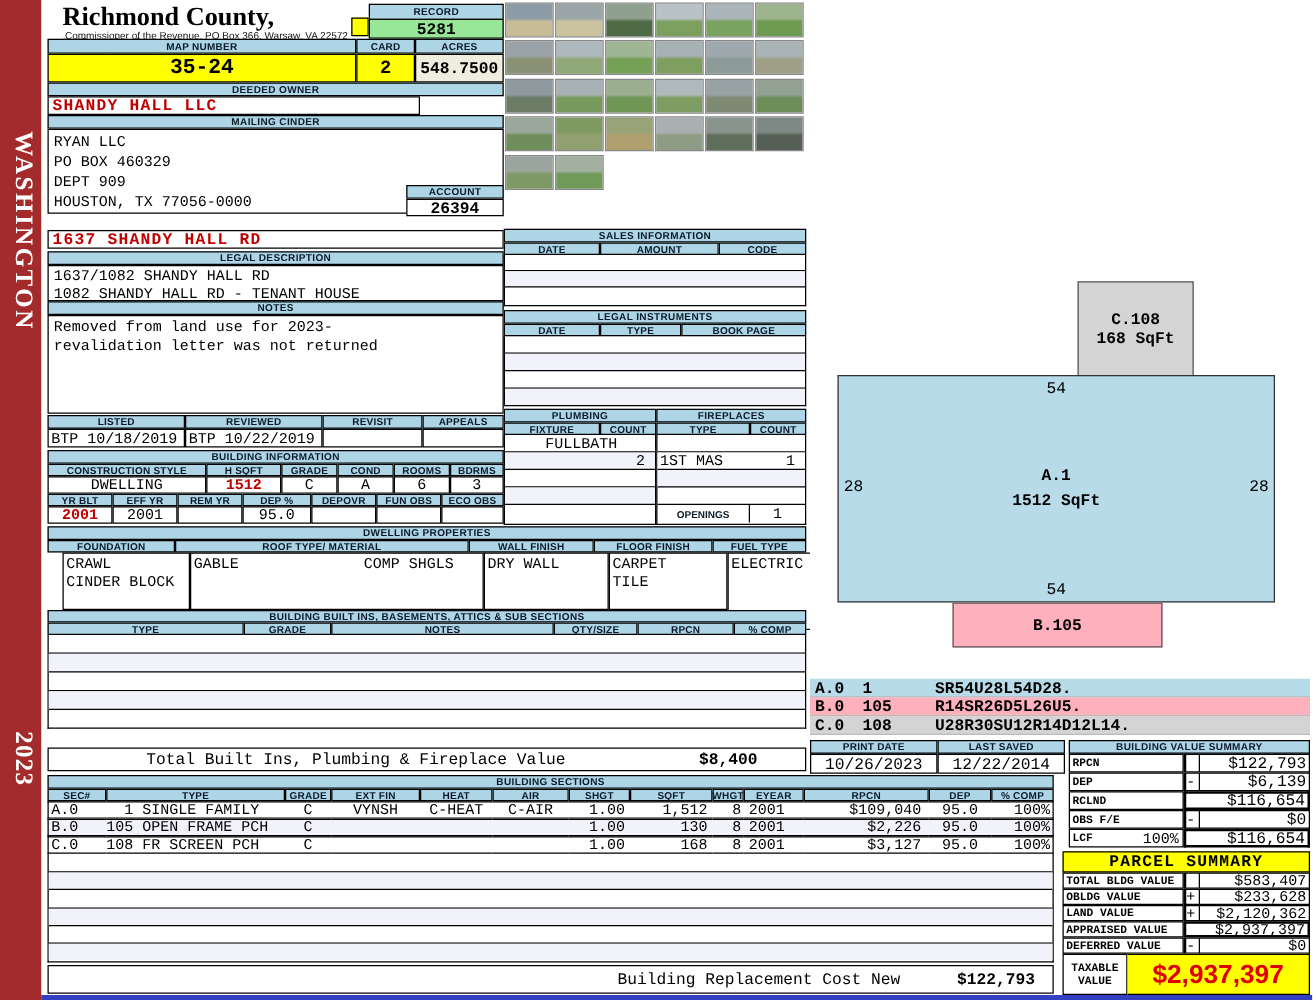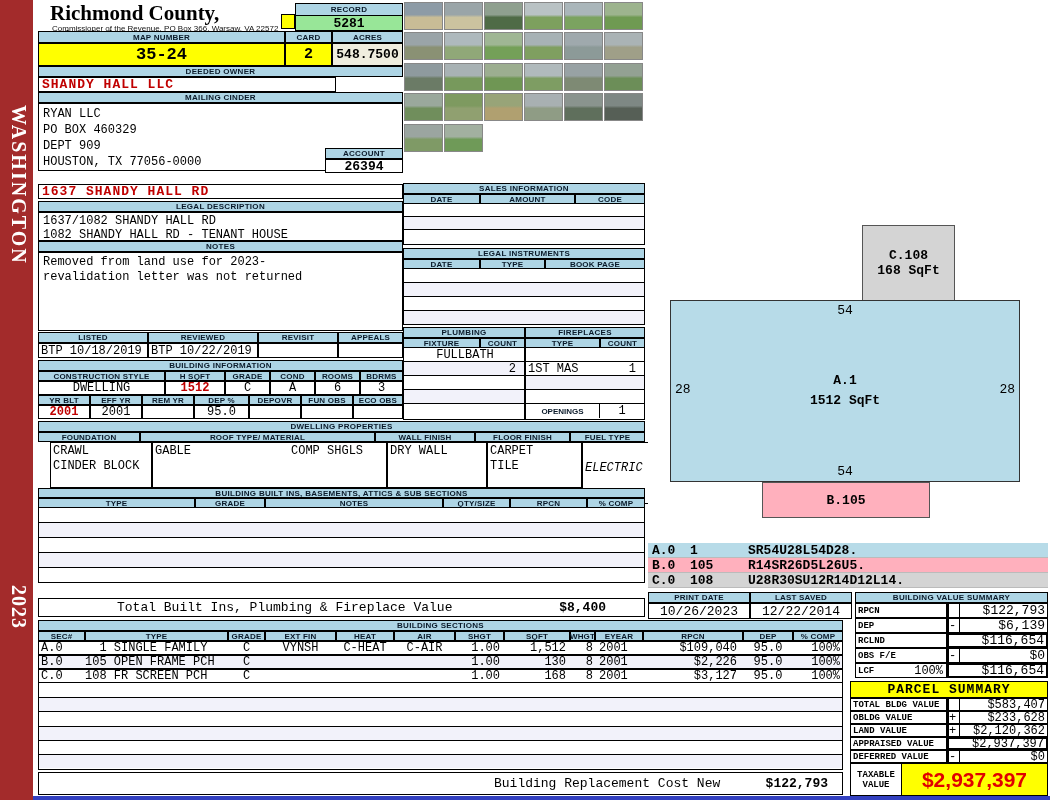--- a/index.html
+++ b/index.html
@@ -137,21 +137,21 @@
     <div class="hcell" style="width:235px;height:10px;">ROOF TYPE/ MATERIAL</div>
     <div class="hcell" style="width:100px;height:10px;">WALL FINISH</div>
     <div class="hcell" style="width:95px;height:10px;">FLOOR FINISH</div>
     <div class="hcell" style="width:75px;height:10px;">FUEL TYPE</div>
   </div>
   <div class="abs vrow" style="left:36px;top:442px;width:607px;height:46px;margin-left:14px;">
     <div class="vcell" style="width:102px;height:46px;align-items:flex-start;padding:1px 0 0 2px;display:block;line-height:15px;"><div>CRAWL</div><div>CINDER BLOCK</div></div>
     <div class="vcell" style="width:235px;height:46px;align-items:flex-start;padding:1px 0 0 2px;display:flex;"><span>GABLE</span><span style="margin-left:100px;">COMP SHGLS</span></div>
     <div class="vcell" style="width:100px;height:46px;align-items:flex-start;padding:1px 0 0 2px;">DRY WALL</div>
     <div class="vcell" style="width:95px;height:46px;align-items:flex-start;padding:1px 0 0 2px;display:block;line-height:15px;"><div>CARPET</div><div>TILE</div></div>
-    <div class="vcell" style="width:75px;height:62px;align-items:flex-start;padding:18px 0 0 2px;font-style:italic;">ELECTRIC</div>
+    <div class="vcell" style="width:75px;height:62px;align-items:flex-start;padding:1px 0 0 2px;">ELECTRIC</div>
   </div>
 
   <div class="abs bar" style="left:38px;top:488px;width:607px;height:10px;">BUILDING BUILT INS, BASEMENTS, ATTICS &amp; SUB SECTIONS</div>
   <div class="abs vrow" style="left:38px;top:498px;width:607px;height:10px;">
     <div class="hcell" style="width:157px;height:10px;">TYPE</div>
     <div class="hcell" style="width:70px;height:10px;">GRADE</div>
     <div class="hcell" style="width:178px;height:10px;">NOTES</div>
     <div class="hcell" style="width:67px;height:10px;">QTY/SIZE</div>
     <div class="hcell" style="width:77px;height:10px;">RPCN</div>
     <div class="hcell" style="width:58px;height:10px;">% COMP</div>

